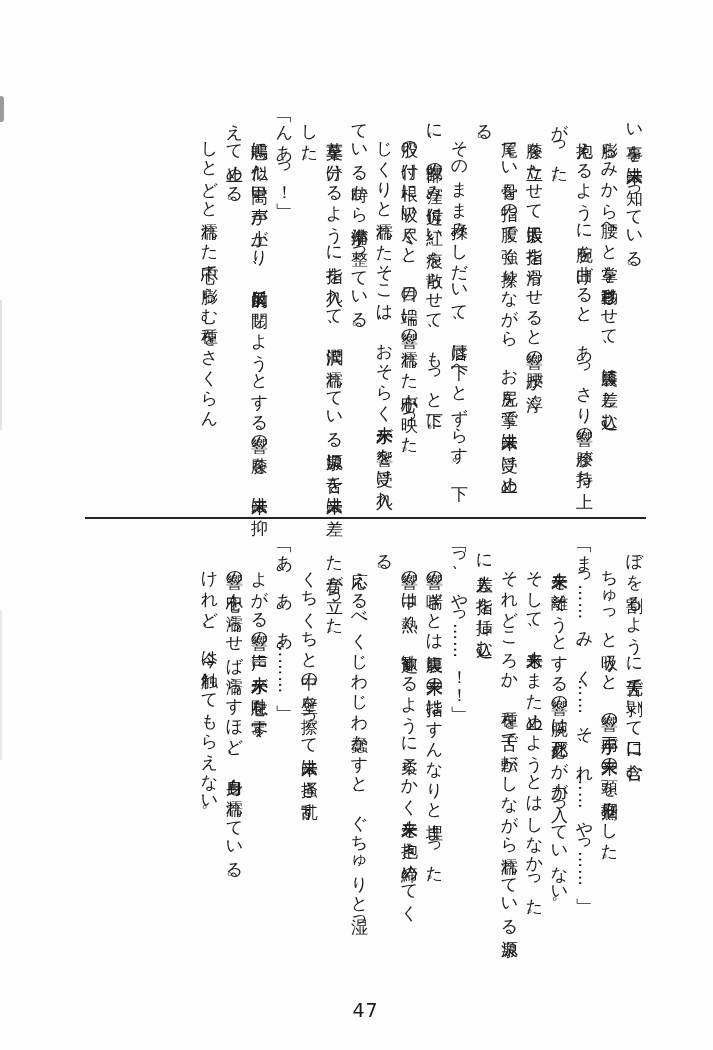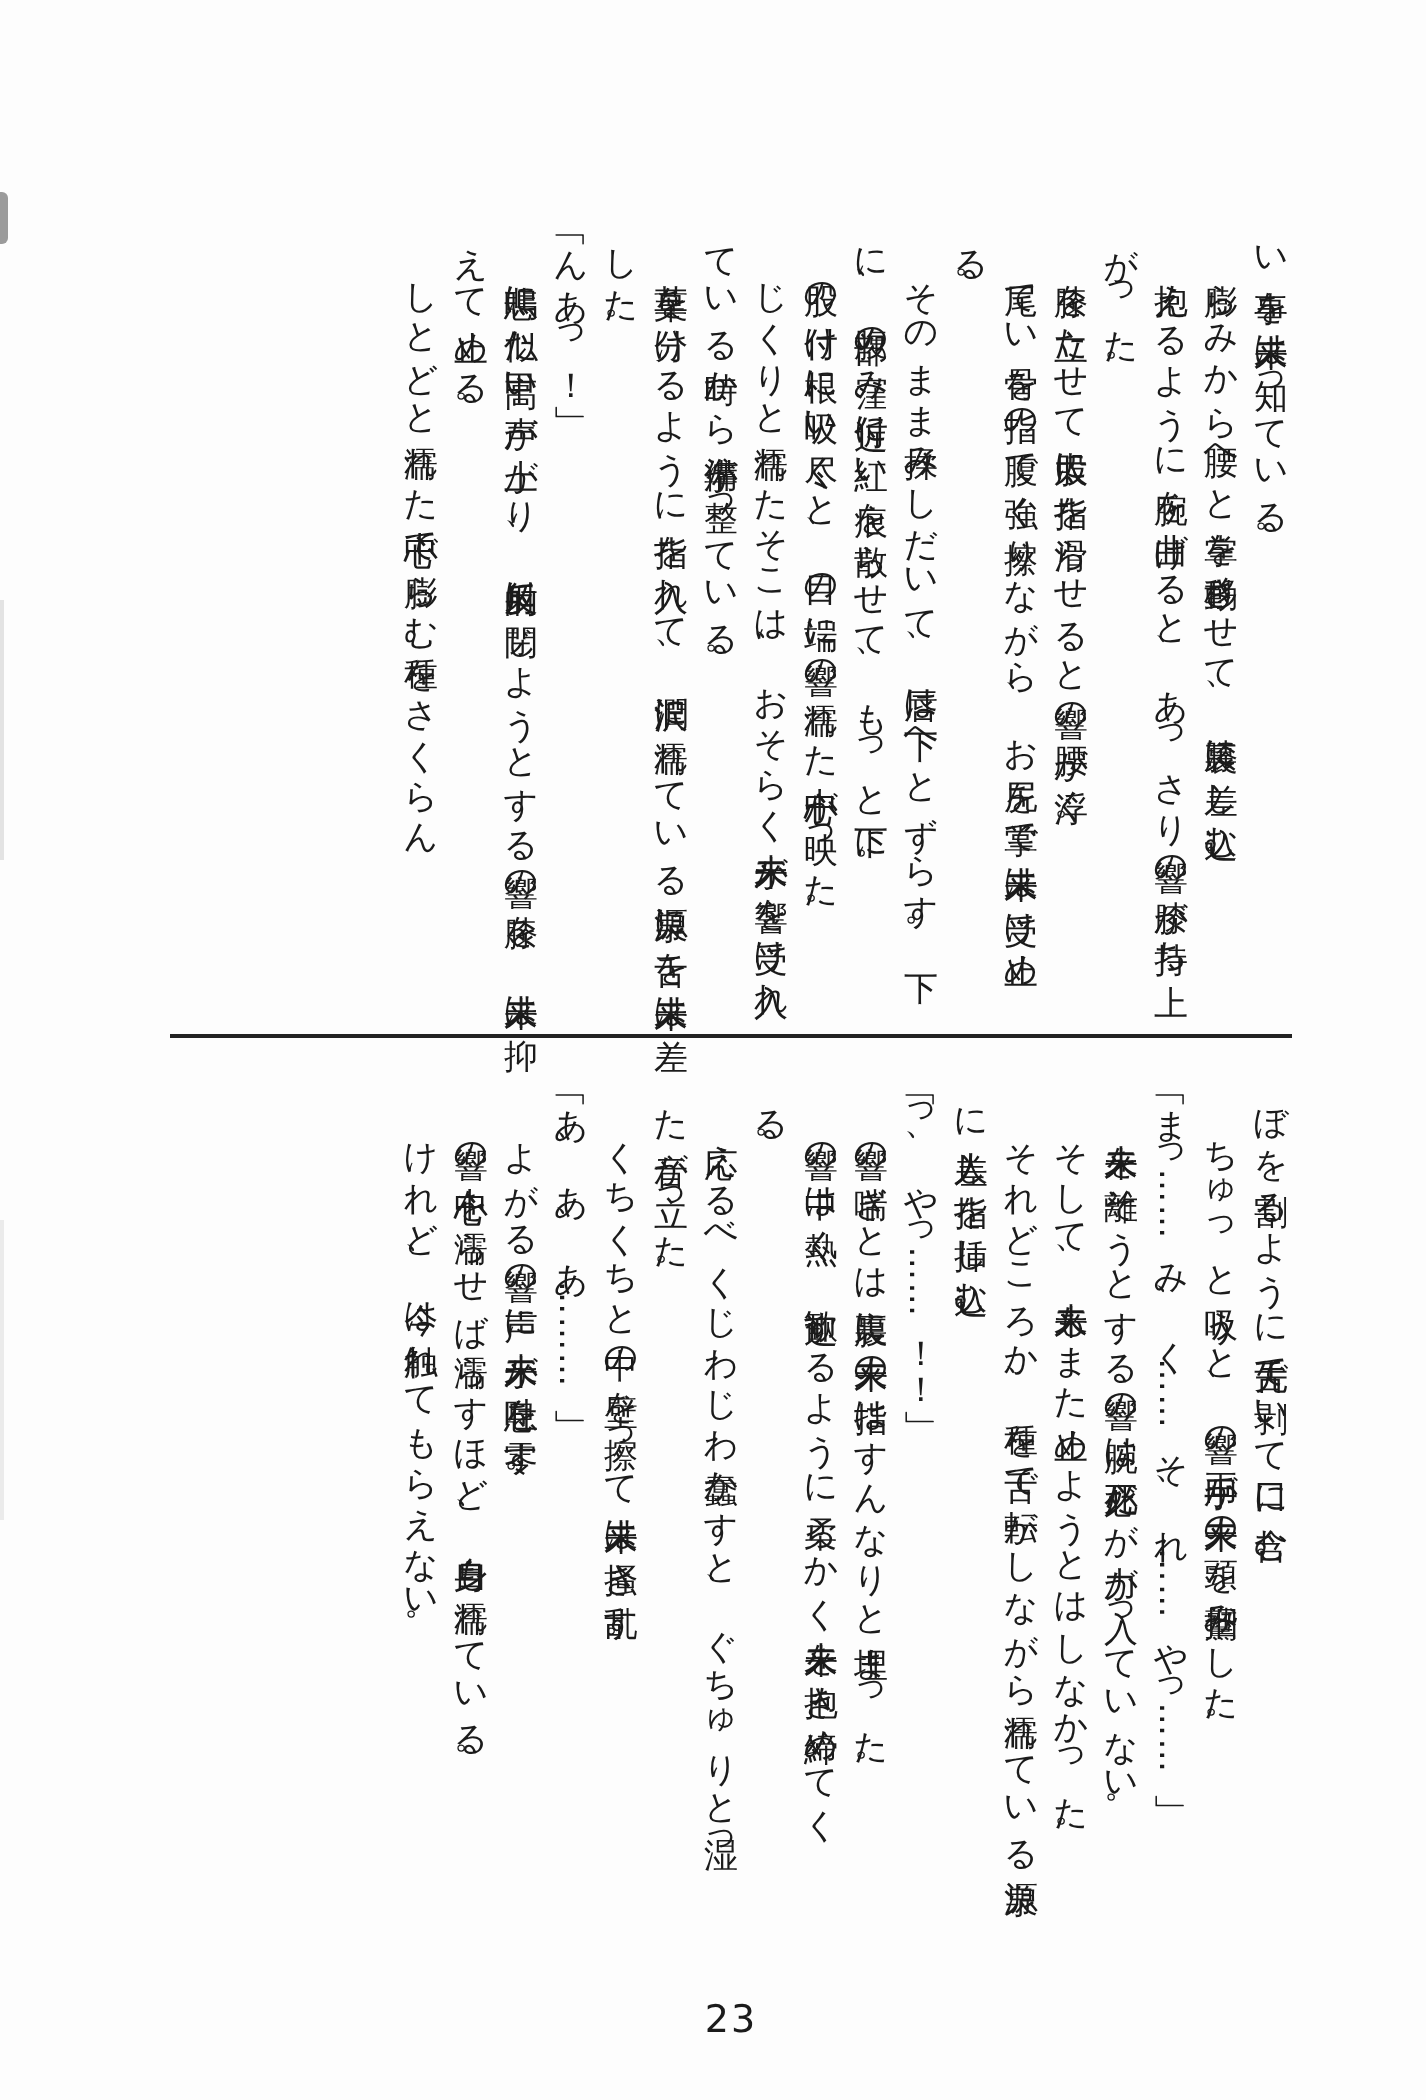--- a/index.html
+++ b/index.html
@@ -105,19 +105,19 @@
       <p class="para indent">響の喘ぎとは裏腹に未来の指はすんなりと埋まった。</p>
       <p class="para indent">響の中は熱く、歓迎するように柔らかく未来を抱き締めてくる。</p>
       <p class="para indent">応えるべくじわじわ蠢かすと、ぐちゅりと湿った音が立った。</p>
       <p class="para indent">くちくちと中の壁を擦って未来は掻き乱す。</p>
       <p class="para">「あ、あ、あ………」</p>
       <p class="para indent">よがる響の声に未来が吐息を零す。</p>
       <p class="para indent">響の中心を濡らせば濡らすほど、自身も濡れている。</p>
       <p class="para indent">けれど、今は触れてもらえない。</p>
     </section>
 
-  <div class="page-number">23</div>
+  <div class="page-number">47</div>
 
   <div class="scan-artifact a1"></div>
   <div class="scan-artifact a2"></div>
   <div class="scan-artifact a3"></div>
 
 </div>
 
 </body></html>

